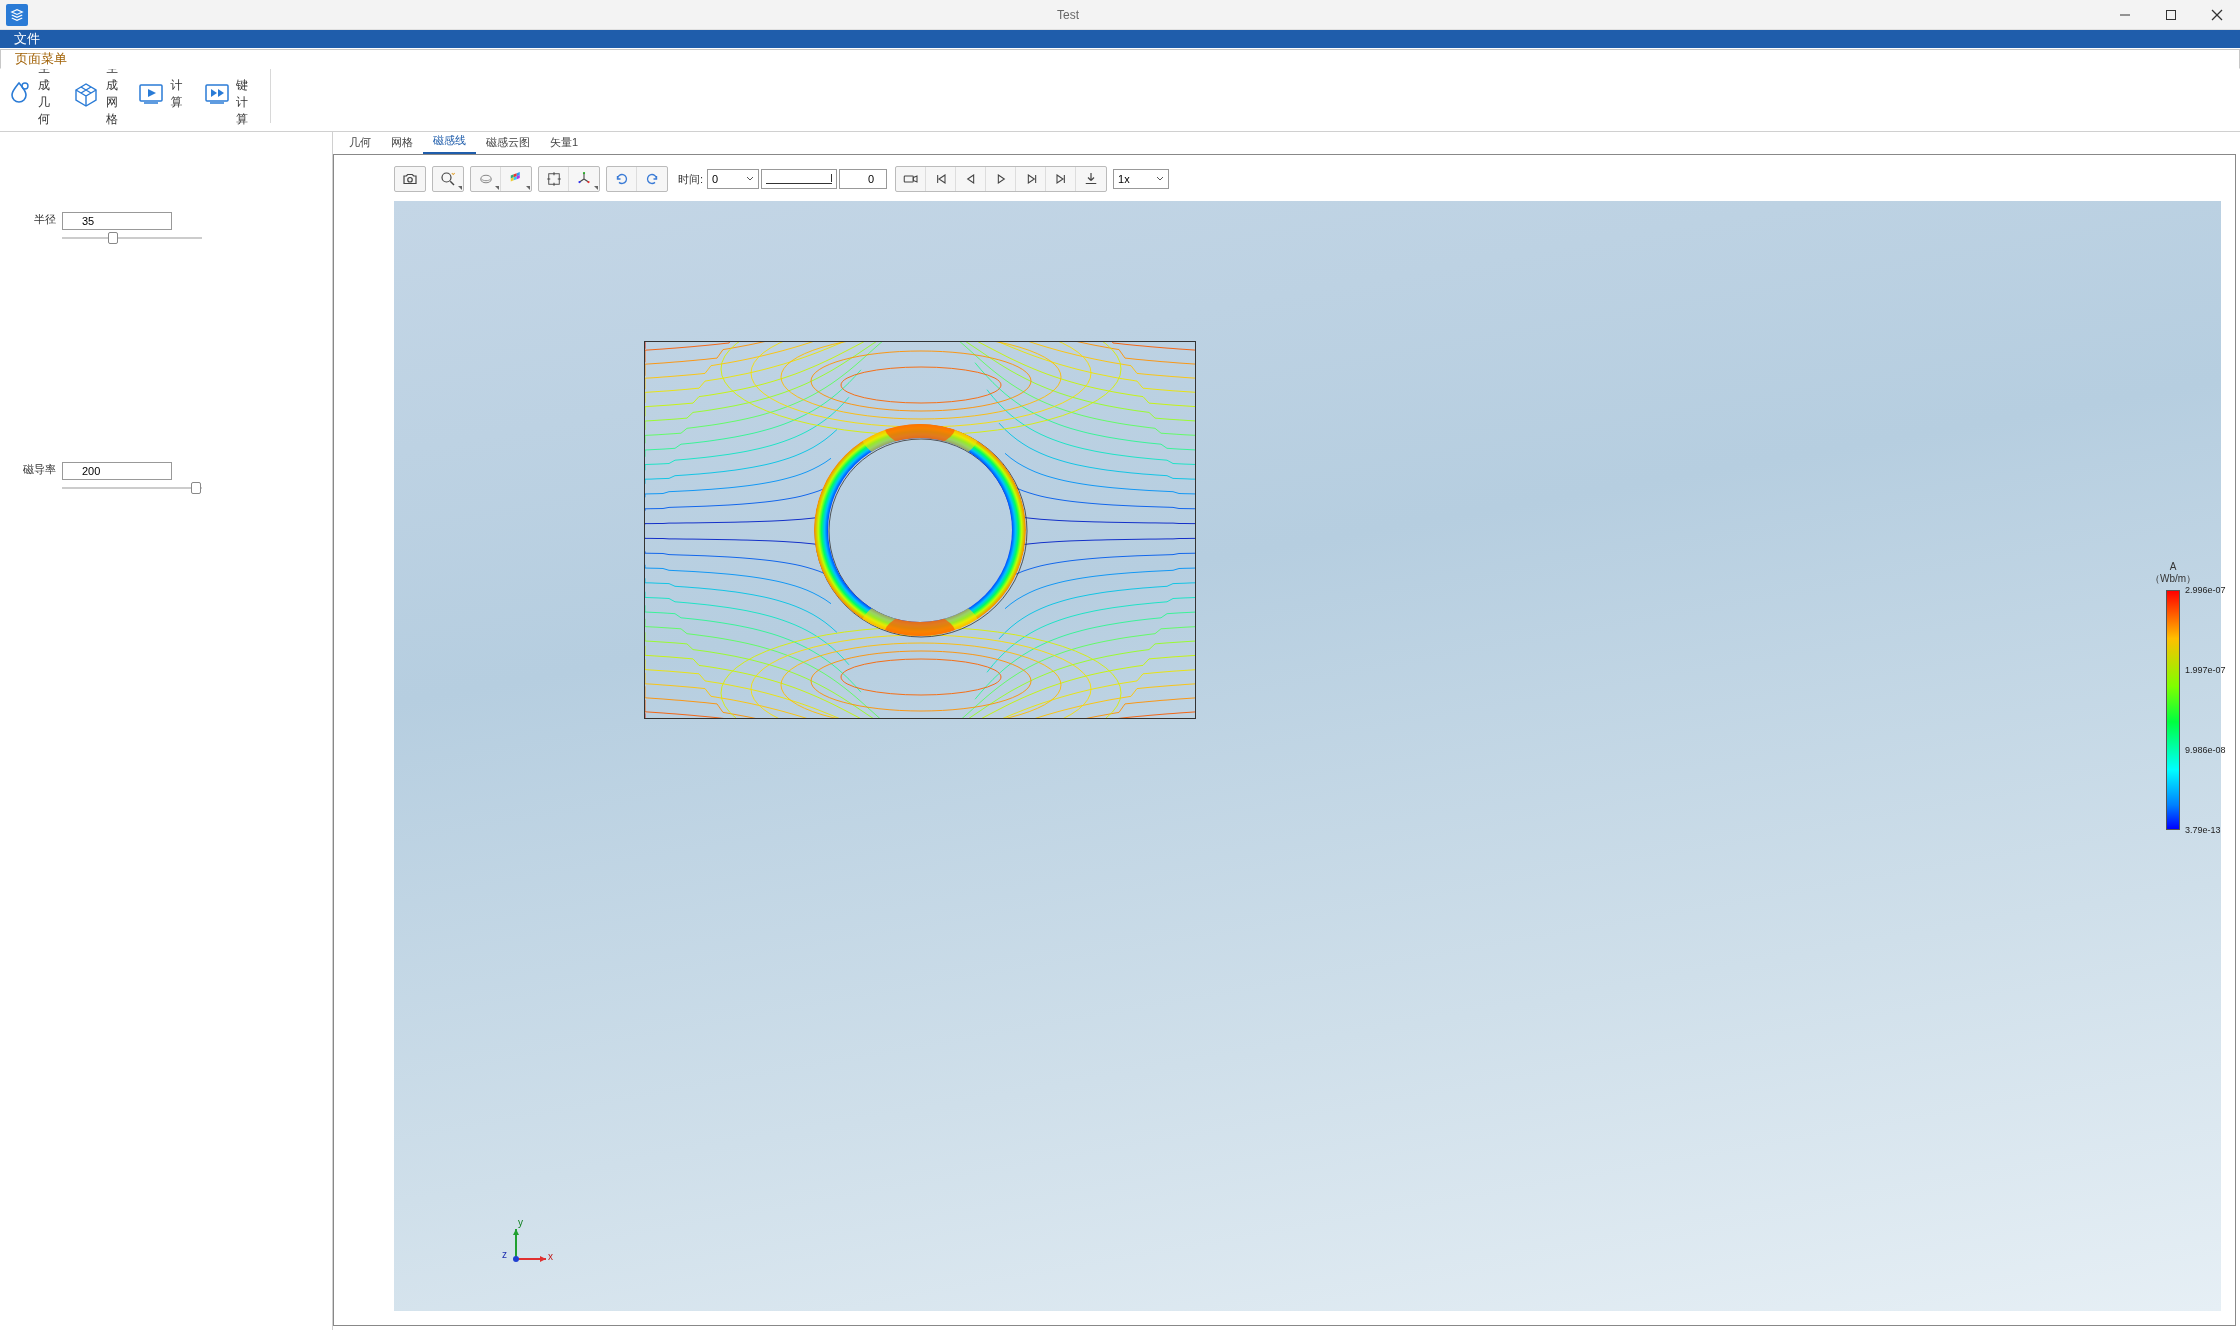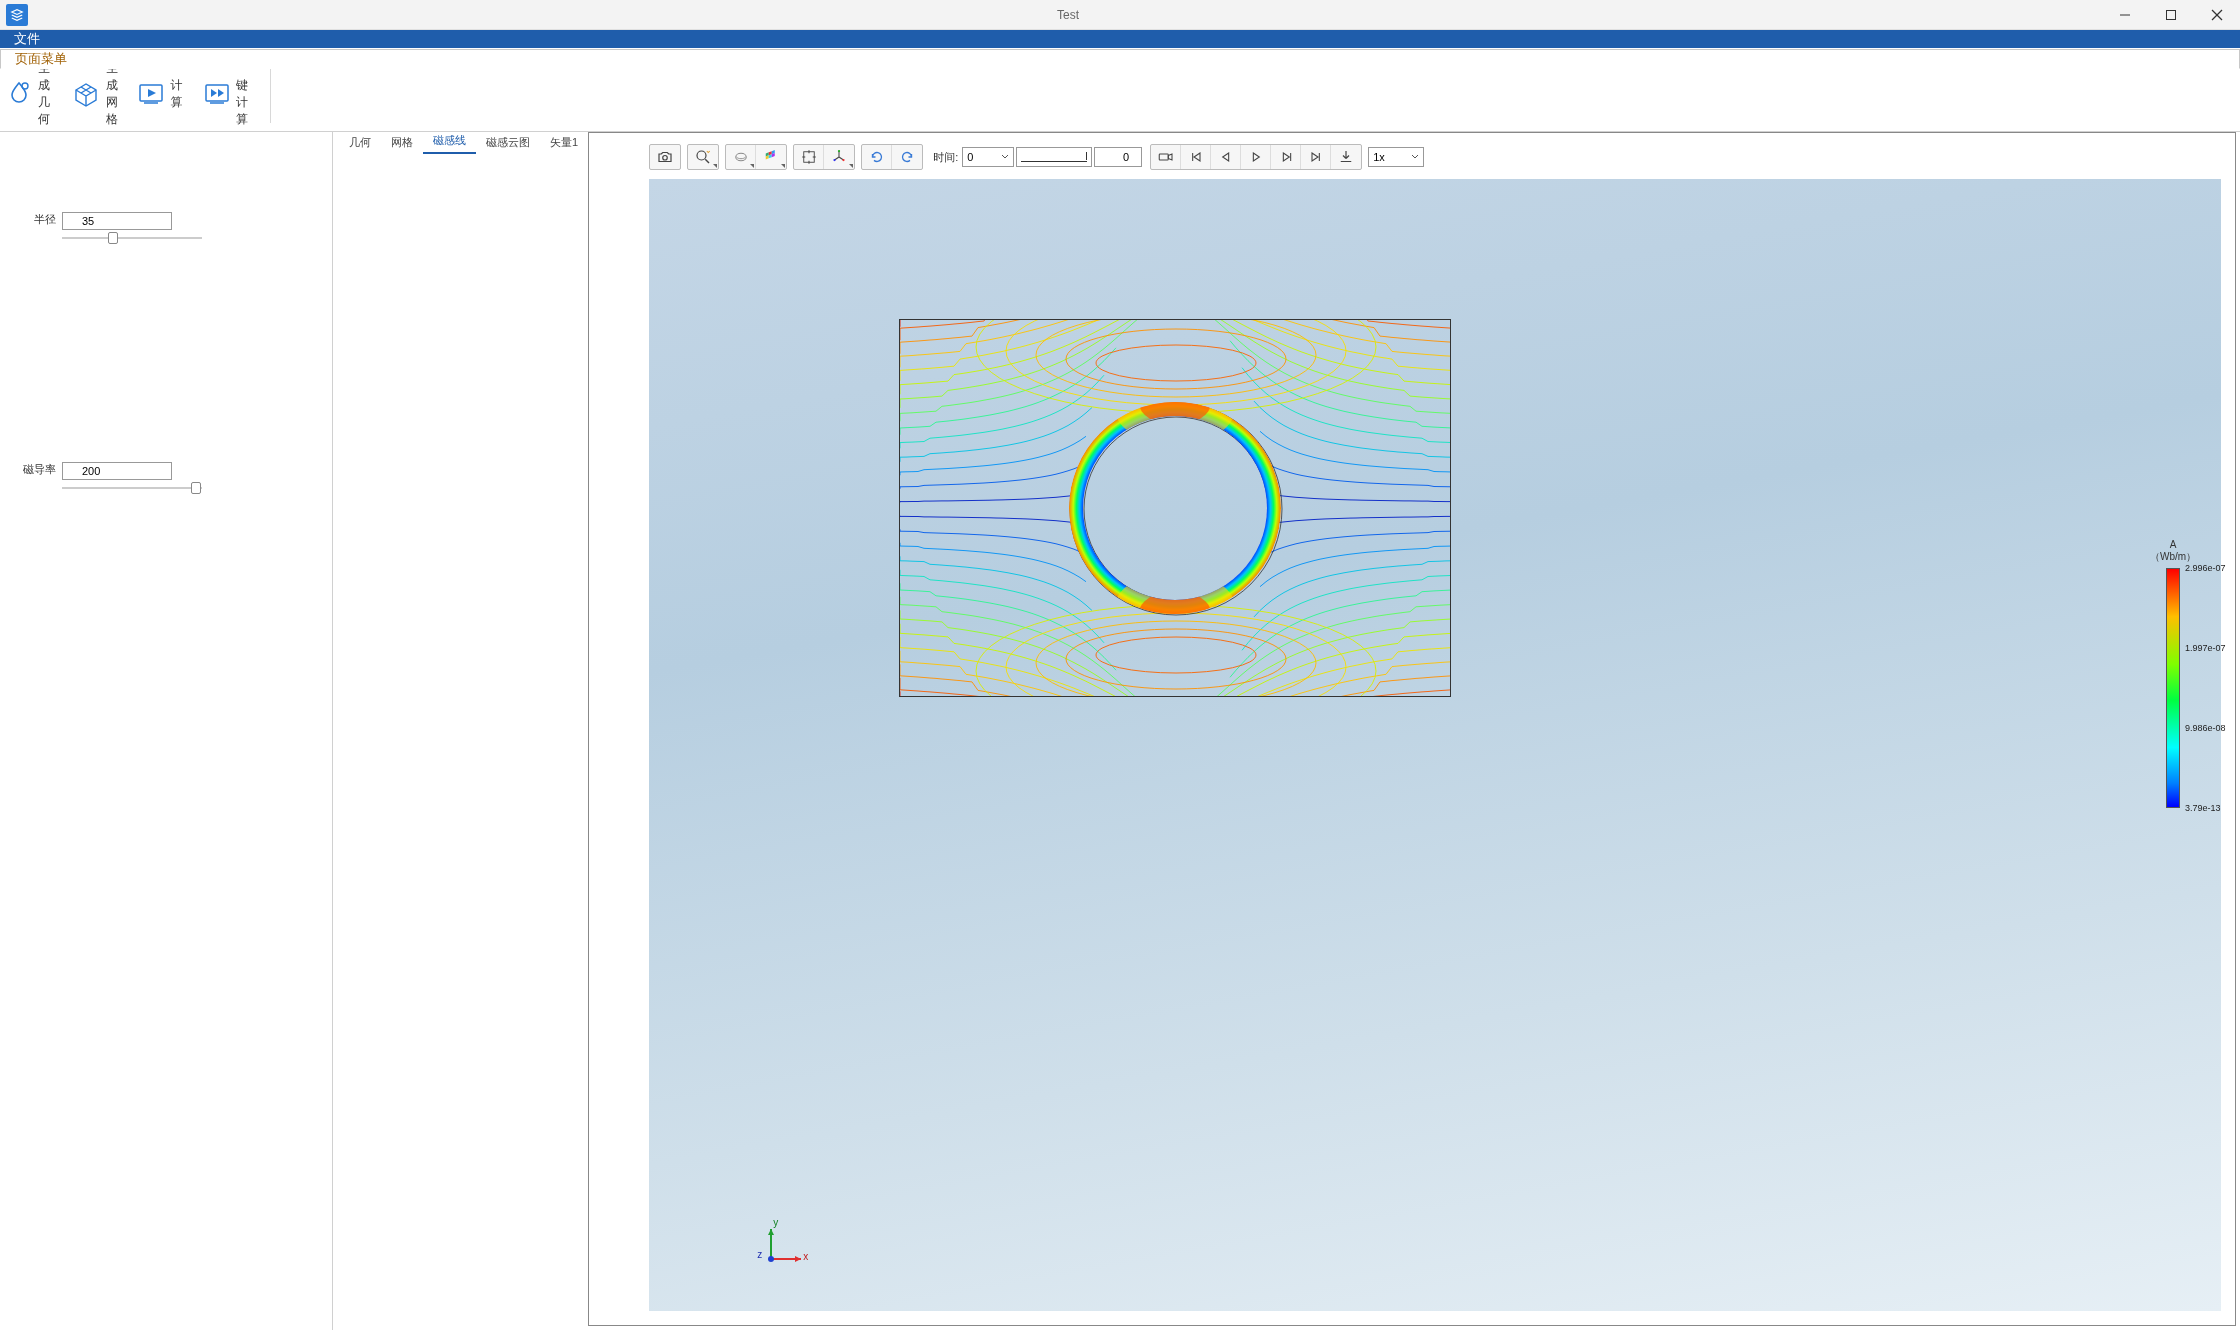--- a/index.html
+++ b/index.html
@@ -24,21 +24,21 @@
 .ribbon .sep { width:1px; background:#d8d8d8; margin:2px 2px; }
 
 .body { position:absolute; top:132px; left:0; right:0; bottom:0; display:flex; }
 .sidebar { width:333px; border-right:1px solid #d0d0d0; padding:80px 20px; }
 .field { display:flex; gap:6px; }
 .field label { font-size:11px; color:#333; width:36px; text-align:right;}
 .field input[type=text] { width:110px; height:18px; border:1px solid #999; font-size:11px; padding:0 19px; background:#fff; }
 .slider { margin:4px 0 0 42px; width:140px; height:8px; position:relative; background:linear-gradient(#ccc,#ccc) left center/100% 2px no-repeat; }
 .slider .thumb { position:absolute; top:-2px; width:10px; height:12px; background:#fff; border:1px solid #888; border-radius:2px; }
 
-.main { flex:1; display:flex; }
+.main { flex:1; display:flex; flex-direction:column; }
 .tabs { height:22px; display:flex; gap:0; font-size:11px; color:#444; padding-left:6px; align-items:flex-end; }
 .tab { padding:2px 10px 4px; cursor:pointer; }
 .tab.active { border-bottom:2px solid #1f5dab; color:#1f5dab; }
 
 .canvaswrap { flex:1; border:1px solid #888; margin:0 4px 4px 0; position:relative; overflow:hidden; }
 .toolbar { position:absolute; top:10px; left:60px; height:28px; display:flex; align-items:center; gap:0; z-index:5;}
 .tb-group { display:flex; border:1px solid #bbb; border-radius:2px; background:#f6f6f6; margin-right:6px; }
 .tb-btn { width:30px; height:24px; display:flex; align-items:center; justify-content:center; border-right:1px solid #ddd; cursor:pointer; position:relative;}
 .tb-btn:last-child { border-right:none; }
 .tb-btn .dd { position:absolute; right:1px; bottom:1px; width:0; height:0; border-left:4px solid transparent; border-top:4px solid #666; }

